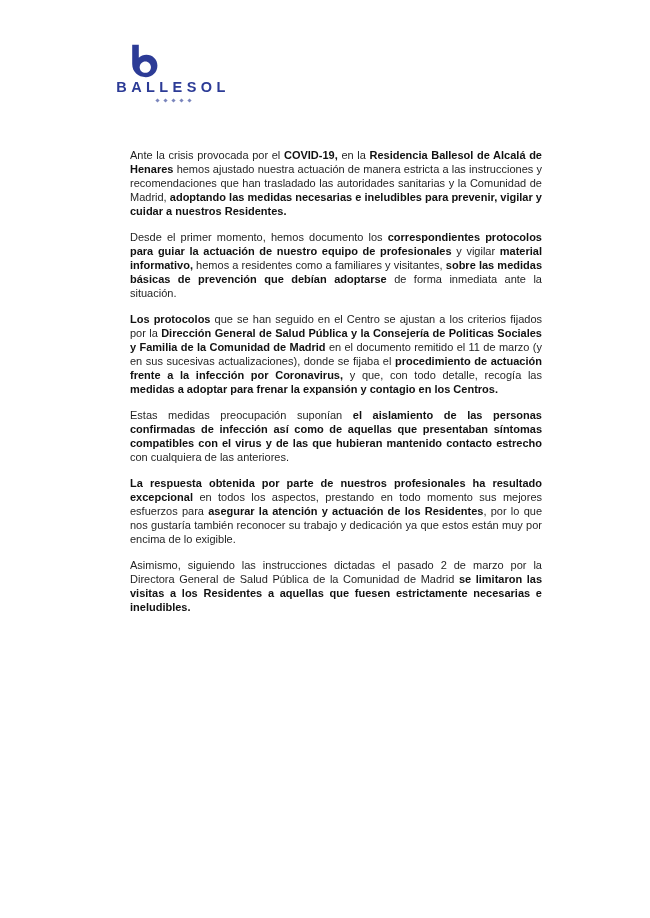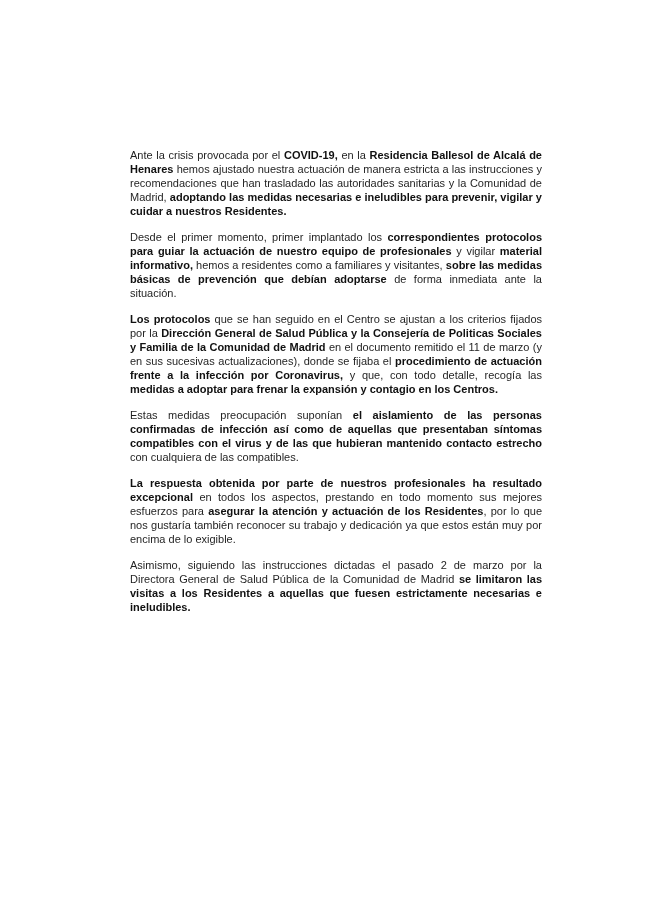--- a/index.html
+++ b/index.html
@@ -81,23 +81,37 @@
   .doc-body b {
     font-weight: bold;
     color: #111111;
   }
 </style>
 </head>
 <body>
 
 <div class="page">
 
+  <div class="letterhead">
+    <svg class="logo-mark" width="30" height="34" viewBox="0 0 30 34" aria-hidden="true">
+      <path d="M4.2 0.8 h6.6 v13.0 c1.9 -1.9 4.6 -3.0 7.6 -3.0 c6.3 0 11.0 4.7 11.0 11.0 c0 6.4 -5.0 11.4 -11.6 11.4 c-7.6 0 -13.6 -5.2 -13.6 -13.1 z" fill="#2c3b96"></path>
+      <path d="M17.3 17.6 c-3.1 0 -5.6 2.5 -5.6 5.6 c0 3.1 2.5 5.6 5.6 5.6 c3.1 0 5.6 -2.5 5.6 -5.6 c0 -3.1 -2.5 -5.6 -5.6 -5.6 z" fill="#ffffff"></path>
+    </svg>
+    <div class="logo-wordmark" style="color: rgb(44, 59, 150);">BALLESOL</div>
+    <div class="logo-dots">
+      <span style="background: rgb(123, 134, 189);"></span>
+        <span style="background: rgb(123, 134, 189);"></span>
+        <span style="background: rgb(123, 134, 189);"></span>
+        <span style="background: rgb(123, 134, 189);"></span>
+        <span style="background: rgb(123, 134, 189);"></span>
+    </div>
+  </div>
 
   <div class="doc-body">
       <p><span>Ante la crisis provocada por el </span><b>COVID-19,</b><span> en la </span><b>Residencia Ballesol de Alcalá de Henares</b><span> hemos ajustado nuestra actuación de manera estricta a las instrucciones y recomendaciones que han trasladado las autoridades sanitarias y la Comunidad de Madrid, </span><b>adoptando las medidas necesarias e ineludibles para prevenir, vigilar y cuidar a nuestros Residentes.</b></p>
-      <p><span>Desde el primer momento, primer implantado los </span><b>correspondientes protocolos para guiar la actuación de nuestro equipo de profesionales</b><span> y vigilar </span><b>material informativo,</b><span> hemos a residentes como a familiares y visitantes, </span><b>sobre las medidas básicas de prevención que debían adoptarse</b><span> de forma inmediata ante la situación.</span></p>
+      <p><span>Desde el primer momento, hemos documento los </span><b>correspondientes protocolos para guiar la actuación de nuestro equipo de profesionales</b><span> y vigilar </span><b>material informativo,</b><span> hemos a residentes como a familiares y visitantes, </span><b>sobre las medidas básicas de prevención que debían adoptarse</b><span> de forma inmediata ante la situación.</span></p>
       <p><b>Los protocolos</b><span> que se han seguido en el Centro se ajustan a los criterios fijados por la </span><b>Dirección General de Salud Pública y la Consejería de Politicas Sociales y Familia de la Comunidad de Madrid</b><span> en el documento remitido el 11 de marzo (y en sus sucesivas actualizaciones), donde se fijaba el </span><b>procedimiento de actuación frente a la infección por Coronavirus,</b><span> y que, con todo detalle, recogía las </span><b>medidas a adoptar para frenar la expansión y contagio en los Centros.</b></p>
-      <p><span>Estas medidas preocupación suponían </span><b>el aislamiento de las personas confirmadas de infección así como de aquellas que presentaban síntomas compatibles con el virus y de las que hubieran mantenido contacto estrecho</b><span> con cualquiera de las compatibles.</span></p>
+      <p><span>Estas medidas preocupación suponían </span><b>el aislamiento de las personas confirmadas de infección así como de aquellas que presentaban síntomas compatibles con el virus y de las que hubieran mantenido contacto estrecho</b><span> con cualquiera de las anteriores.</span></p>
       <p><b>La respuesta obtenida por parte de nuestros profesionales ha resultado excepcional</b><span> en todos los aspectos, prestando en todo momento sus mejores esfuerzos para </span><b>asegurar la atención y actuación de los Residentes</b><span>, por lo que nos gustaría también reconocer su trabajo y dedicación ya que estos están muy por encima de lo exigible.</span></p>
       <p><span>Asimismo, siguiendo las instrucciones dictadas el pasado 2 de marzo por la Directora General de Salud Pública de la Comunidad de Madrid </span><b>se limitaron las visitas a los Residentes a aquellas que fuesen estrictamente necesarias e ineludibles.</b></p>
     </div>
 
 </div>
 
 </body></html>

